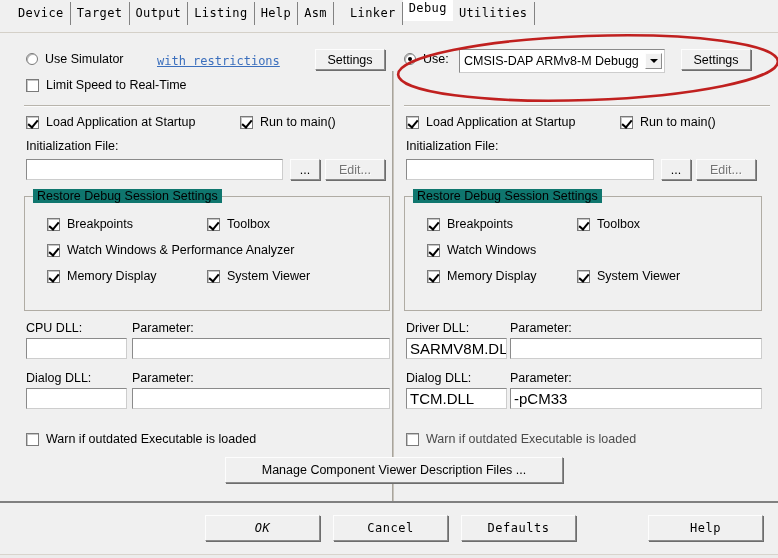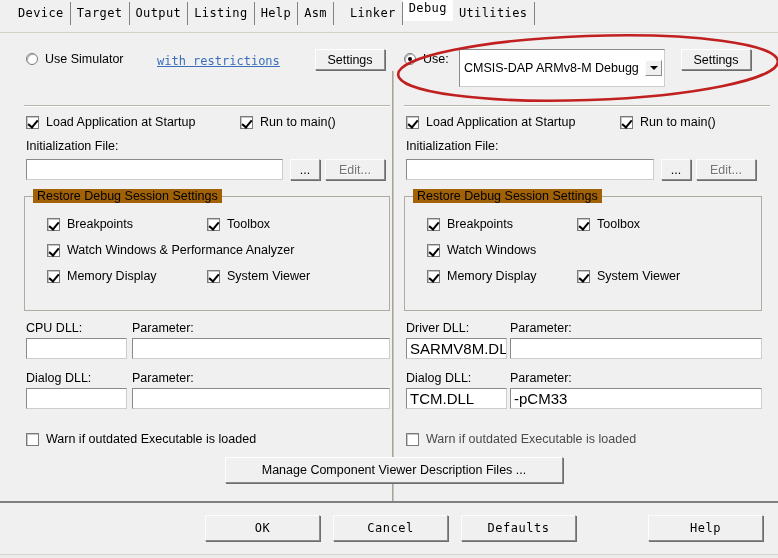--- a/index.html
+++ b/index.html
@@ -221,21 +221,21 @@
 
   
   .group {
     position: absolute;
     border: 1px solid #b0aca4;
     box-sizing: border-box;
   }
   .group > .gtitle {
     position: absolute;
     top: -8px; left: 8px;
-    background: #a16207;
+    background: #0f766e;
     padding: 0 4px;
     font-size: 12.5px;
     white-space: nowrap;
   }
 
   .hrule {
     position: absolute;
     height: 0;
     border-top: 1px solid #b8b4ac;
     border-bottom: 1px solid #fbfbfb;
@@ -290,20 +290,24 @@
 
       <div class="row" style="left:14px; top:19px;">
         <span class="radio"></span>
         <span class="lbl">Use Simulator</span>
       </div>
 
       <div class="statictext link" style="left:145px; top:21px;">with restrictions</div>
 
       <div class="btn" style="left:303px; top:16px; width:70px; height:21px;">Settings</div>
 
+      <div class="row" style="left:14px; top:45px;">
+        <span class="cb"></span>
+        <span class="lbl">Limit Speed to Real-Time</span>
+      </div>
 
       <div class="hrule" style="left:12px; top:72px; width:366px;"></div>
 
       <div class="row" style="left:14px; top:82px;">
         <span class="cb on"></span>
         <span class="lbl">Load Application at Startup</span>
       </div>
 
       <div class="row" style="left:228px; top:82px;">
         <span class="cb on"></span>
@@ -359,21 +363,21 @@
       </div>
     </div>
 
     <div class="panel right">
 
       <div class="row" style="left:4px; top:19px;">
         <span class="radio on"></span>
         <span class="lbl">Use:</span>
       </div>
 
-      <div class="combo" style="left:59px; top:16px; width:206px; height:38px;">
+      <div class="combo" style="left:59px; top:16px; width:206px; height:24px;">
         <span class="cbtext">CMSIS-DAP ARMv8-M Debugg</span>
         <span class="cbarrow">
             <i></i>
           </span>
       </div>
 
       <div class="btn" style="left:281px; top:16px; width:70px; height:21px;">Settings</div>
 
       <div class="hrule" style="left:4px; top:72px; width:366px;"></div>
 
@@ -434,21 +438,21 @@
         <span class="cb"></span>
         <span class="lbl dim">Warn if outdated Executable is loaded</span>
       </div>
     </div>
 
     <div class="btn" style="left:225px; top:424px; width:338px; height:26px;">Manage Component Viewer Description Files ...</div>
 
   </div>
 
   <div class="footer">
-    <div class="btn mono" style="left:205px; top:12px; width:115px; height:26px;">OK</div>
+    <div class="btn mono" style="left:205px; top:12px; width:115px; height:26px;font-style:italic;">OK</div>
     <div class="btn mono" style="left:333px; top:12px; width:115px; height:26px;">Cancel</div>
     <div class="btn mono" style="left:461px; top:12px; width:115px; height:26px;">Defaults</div>
     <div class="btn mono" style="left:648px; top:12px; width:115px; height:26px;">Help</div>
   </div>
   <div class="footer-bottom-line"></div>
 
   <svg class="annot" width="778" height="558" style="left:0; top:0;" viewBox="0 0 778 558">
     <ellipse cx="588" cy="68" rx="190" ry="32" fill="none" stroke="#c0201f" stroke-width="2.6" transform="rotate(-2 588 68)"></ellipse>
   </svg>
 

